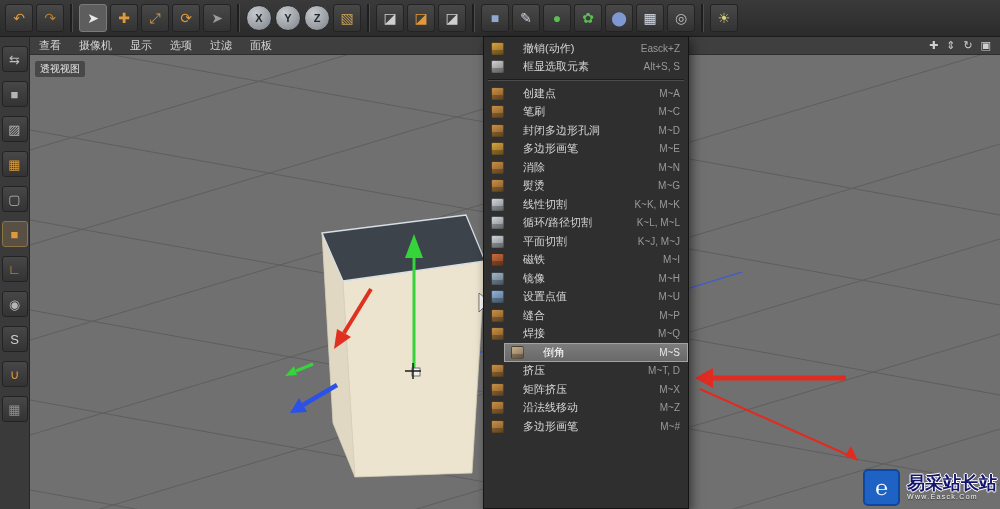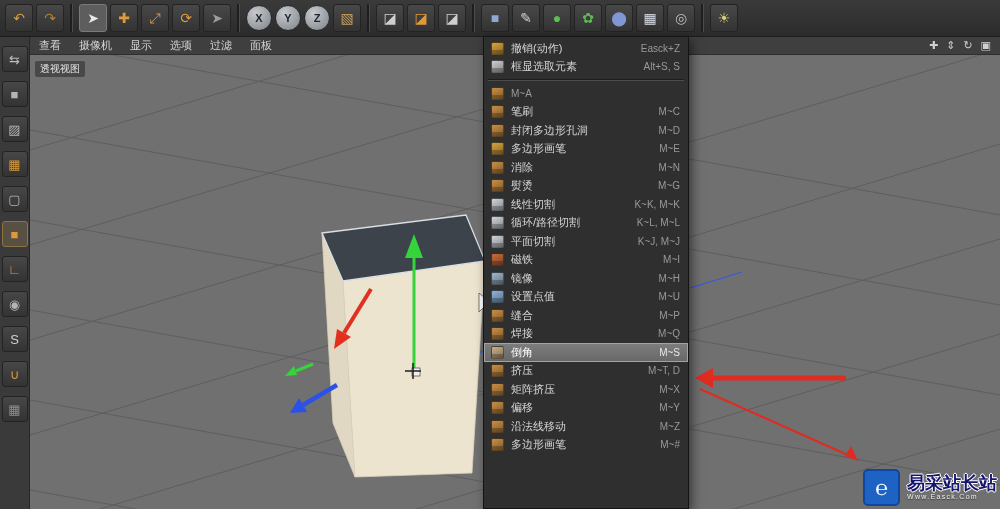--- a/index.html
+++ b/index.html
@@ -38,31 +38,31 @@
   .vm-item{padding:0 9px;cursor:default;white-space:nowrap;}
   .vm-navs{margin-left:auto;display:flex;gap:8px;padding-right:9px;color:#cfcfcf;font-size:11px;}
   .vm-nav{cursor:default;}
   .view-label{position:absolute;left:5px;top:24px;font-size:10px;color:#e4e4e4;z-index:2;
               background:rgba(40,40,40,.55);padding:1px 5px;border-radius:2px;}
 
   
   .context-menu{position:absolute;left:483px;top:36px;width:206px;height:473px;box-sizing:border-box;
                 background:#2f2f2f;border:1px solid #141414;box-shadow:3px 4px 10px rgba(0,0,0,.5);
                 display:flex;flex-direction:column;padding-top:2px;z-index:6;overflow:hidden;}
-  .cm-row{flex:0 0 18.5px;display:flex;align-items:center;gap:7px;padding:0 8px 0 7px;
+  .cm-row{flex:0 0 18.5px;display:flex;align-items:center;gap:19px;padding:0 8px 0 7px;
           font-size:11px;color:#d6d6d6;cursor:default;}
   .cm-ico{width:13px;height:13px;border-radius:2px;flex:none;box-sizing:border-box;
           border:1px solid rgba(0,0,0,.5);box-shadow:inset 0 -4px 0 rgba(0,0,0,.25);}
   .cm-label{flex:1;white-space:nowrap;overflow:hidden;}
   .cm-short{color:#999;font-size:10px;white-space:nowrap;}
   .cm-sep{flex:0 0 8px;position:relative;}
   .cm-sep::after{content:"";position:absolute;left:4px;right:4px;top:3px;
                  border-top:1px solid #1c1c1c;border-bottom:1px solid #4c4c4c;}
   .cm-row.hl{background:linear-gradient(#7e7e7e,#676767);color:#fff;
-             outline:1px solid #a3a3a3;outline-offset:-1px;}
+             outline:1px solid #a3a3a3;outline-offset:-1px;margin-left:20px;}
   .cm-row.hl .cm-short{color:#e8e8e8;}
 
   
   .watermark{position:absolute;right:3px;bottom:3px;display:flex;align-items:center;gap:7px;z-index:7;}
   .wm-logo{width:37px;height:37px;box-sizing:border-box;background:#1e63c4;border:2px solid #0d47a1;
            border-radius:5px;color:#fff;font-size:21px;font-weight:bold;display:flex;
            align-items:center;justify-content:center;}
   .wm-text{display:flex;flex-direction:column;line-height:1.05;}
   .wm-title{font-size:18px;font-weight:bold;color:#15156e;
             text-shadow:-1px 0 #fff,1px 0 #fff,0 -1px #fff,0 1px #fff;}
@@ -200,20 +200,21 @@
         <span class="cm-short">Easck+Z</span>
       </div>
       <div class="cm-row">
         <span class="cm-ico" style="background: linear-gradient(150deg, rgb(207, 207, 207), rgba(0, 0, 0, 0.35)), rgb(207, 207, 207);"></span>
         <span class="cm-label">框显选取元素</span>
         <span class="cm-short">Alt+S, S</span>
       </div>
       <div class="cm-sep"></div>
       <div class="cm-row">
         <span class="cm-ico" style="background: linear-gradient(150deg, rgb(201, 143, 69), rgba(0, 0, 0, 0.35)), rgb(201, 143, 69);"></span>
+        <span class="cm-label">创建点</span>
         <span class="cm-short">M~A</span>
       </div>
       <div class="cm-row">
         <span class="cm-ico" style="background: linear-gradient(150deg, rgb(201, 143, 69), rgba(0, 0, 0, 0.35)), rgb(201, 143, 69);"></span>
         <span class="cm-label">笔刷</span>
         <span class="cm-short">M~C</span>
       </div>
       <div class="cm-row">
         <span class="cm-ico" style="background: linear-gradient(150deg, rgb(201, 143, 69), rgba(0, 0, 0, 0.35)), rgb(201, 143, 69);"></span>
         <span class="cm-label">封闭多边形孔洞</span>
@@ -284,25 +285,20 @@
         <span class="cm-label">挤压</span>
         <span class="cm-short">M~T, D</span>
       </div>
       <div class="cm-row">
         <span class="cm-ico" style="background: linear-gradient(150deg, rgb(201, 143, 69), rgba(0, 0, 0, 0.35)), rgb(201, 143, 69);"></span>
         <span class="cm-label">矩阵挤压</span>
         <span class="cm-short">M~X</span>
       </div>
       <div class="cm-row">
         <span class="cm-ico" style="background: linear-gradient(150deg, rgb(201, 143, 69), rgba(0, 0, 0, 0.35)), rgb(201, 143, 69);"></span>
-        <span class="cm-label">偏移</span>
-        <span class="cm-short">M~Y</span>
-      </div>
-      <div class="cm-row">
-        <span class="cm-ico" style="background: linear-gradient(150deg, rgb(201, 143, 69), rgba(0, 0, 0, 0.35)), rgb(201, 143, 69);"></span>
         <span class="cm-label">沿法线移动</span>
         <span class="cm-short">M~Z</span>
       </div>
       <div class="cm-row">
         <span class="cm-ico" style="background: linear-gradient(150deg, rgb(201, 143, 69), rgba(0, 0, 0, 0.35)), rgb(201, 143, 69);"></span>
         <span class="cm-label">多边形画笔</span>
         <span class="cm-short">M~#</span>
       </div>
     </div>
 

